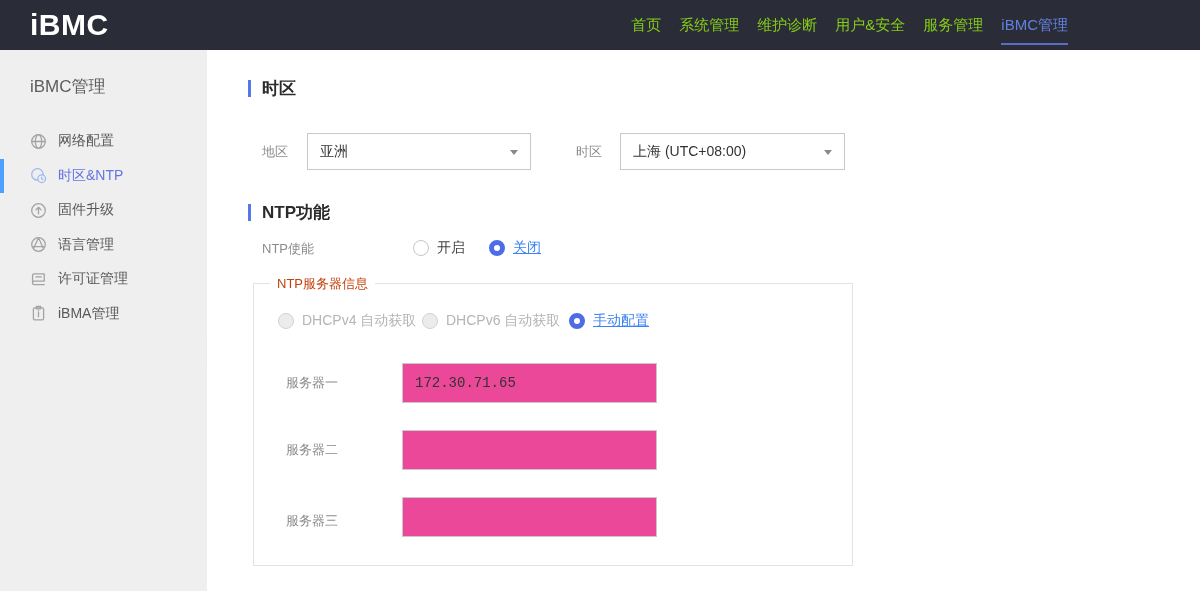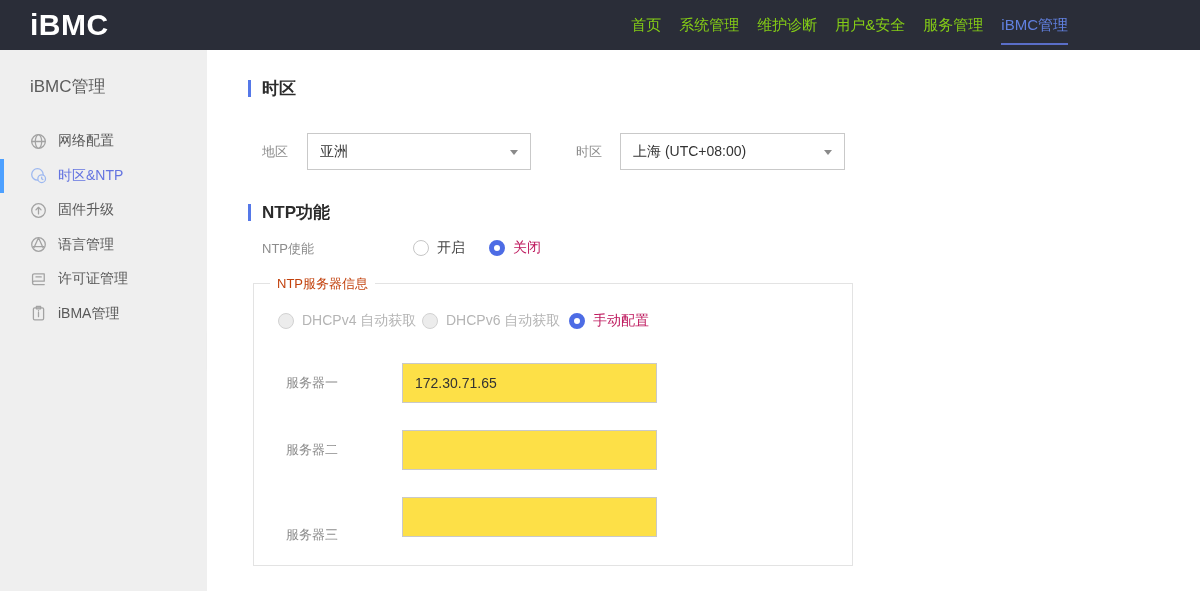--- a/index.html
+++ b/index.html
@@ -35,28 +35,28 @@
   .select-box { position:absolute; height:37px; border:1px solid #c9c9c9; background:#fff; display:flex; align-items:center; padding:12px 12px; font-size:14px; color:#333; cursor:pointer; }
   .select-box .caret { position:absolute; right:12px; top:16px; width:0; height:0; border-left:4.5px solid transparent; border-right:4.5px solid transparent; border-top:5px solid #8a8a8a; }
 
   .radio-group { position:absolute; display:flex; align-items:center; }
   .radio-item { display:inline-flex; align-items:center; cursor:pointer; }
   .radio-item.disabled { cursor:default; }
   .radio-circle { width:16px; height:16px; border-radius:50%; background:#fff; border:1px solid #c6c6c6; margin-right:8px; flex:0 0 auto; }
   .radio-item.checked .radio-circle { border:5px solid #4d6ce5; }
   .radio-item.disabled .radio-circle { background:#ececec; border-color:#d2d2d2; }
   .radio-label { font-size:14px; color:#444; white-space:nowrap; }
-  .radio-item.checked .radio-label { color:#be185d; }
+  .radio-item.checked .radio-label { color:#3b82f6;text-decoration:underline; }
   .radio-item.disabled .radio-label { color:#b5b5b5; }
 
   .group-box { position:absolute; left:46px; top:233px; width:600px; height:283px; border:1px solid #e3e3e3; }
   .group-legend { position:absolute; top:-9px; left:16px; background:#fff; padding:0 7px; font-size:13px; color:#c2410c; }
 
   .server-label { position:absolute; font-size:13px; color:#8c8c8c; line-height:40px; }
-  .server-input { position:absolute; width:255px; height:40px; border:1px solid #c9c9c9; background:#fde047; font-size:14px; color:#333; padding:0 12px; font-family:Liberation Sans, sans-serif; outline:none; }
+  .server-input { position:absolute; width:255px; height:40px; border:1px solid #c9c9c9; background:#ec4899; font-size:14px; color:#333; padding:0 12px; font-family:Liberation Mono, monospace; outline:none; }
 </style>
 </head>
 <body>
 
 <div class="header">
   <div class="logo">iBMC</div>
   <div class="topnav">
     <div class="topnav-item"><span>首页</span></div>
     <div class="topnav-item"><span>系统管理</span></div>
     <div class="topnav-item"><span>维护诊断</span></div>
@@ -192,17 +192,17 @@
       <span class="radio-circle"></span>
       <span class="radio-label">手动配置</span>
     </span>
 
     <div class="server-label" style="left:32px; top:79px;">服务器一</div>
     <input class="server-input" style="left: 148px; top: 79px;" value="172.30.71.65">
 
     <div class="server-label" style="left:32px; top:146px;">服务器二</div>
     <input class="server-input" style="left: 148px; top: 146px;" value="">
 
-    <div class="server-label" style="left:32px; top:231px;">服务器三</div>
+    <div class="server-label" style="left:32px; top:217px;">服务器三</div>
     <input class="server-input" style="left: 148px; top: 213px;" value="">
   </div>
 
 </div>
 
 </body></html>

